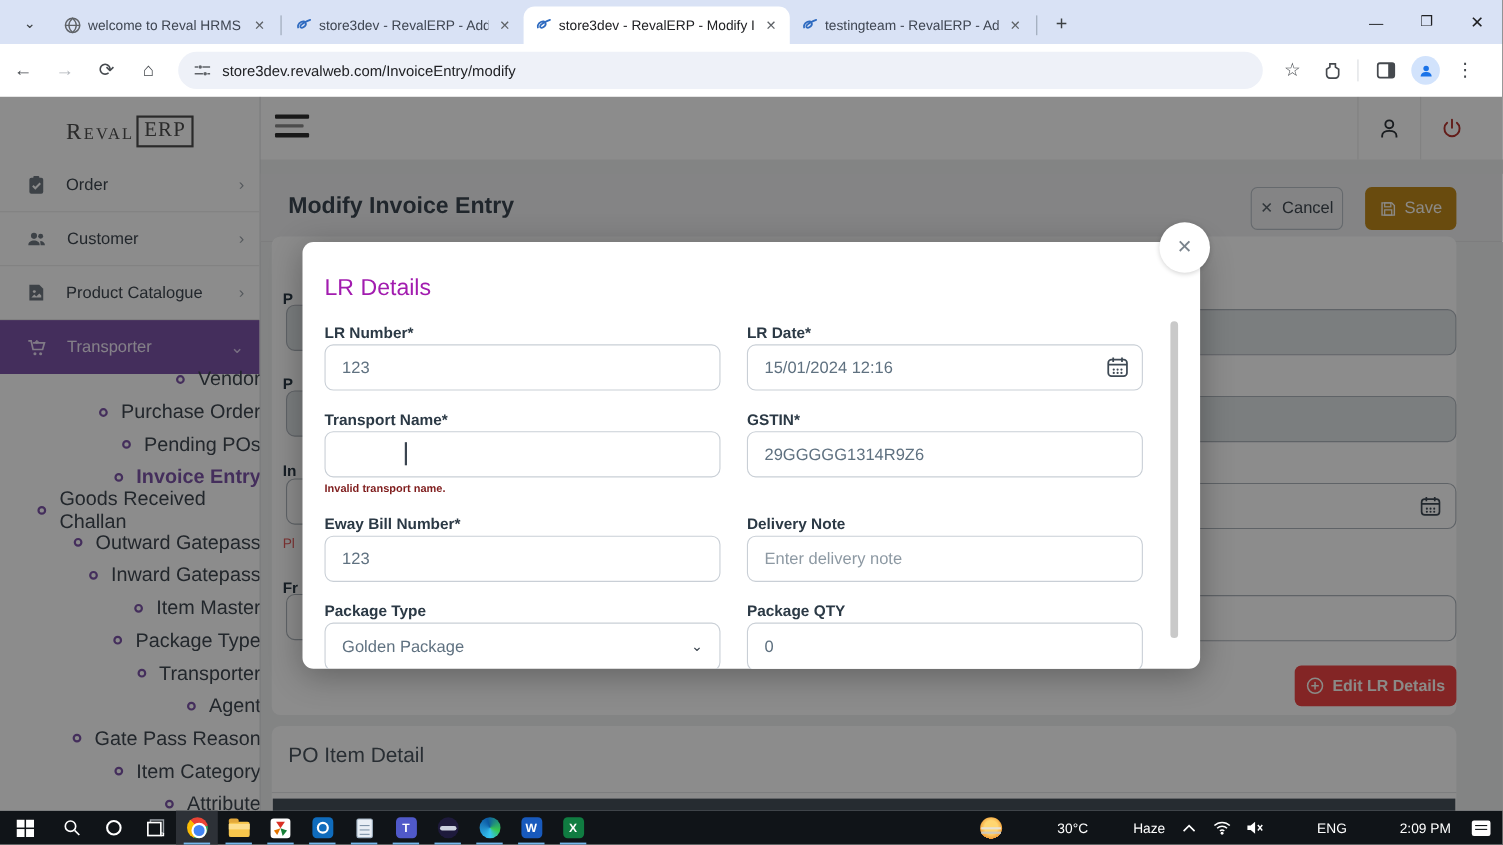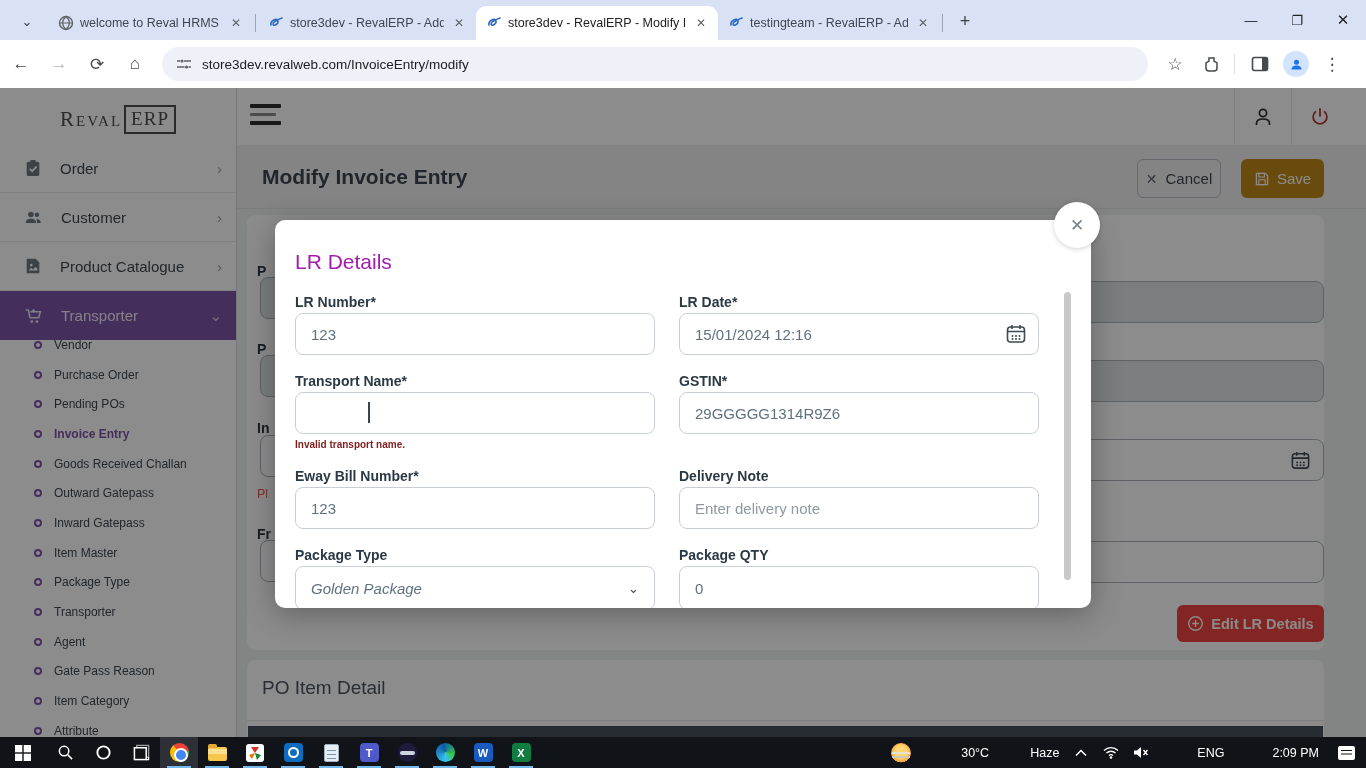--- a/index.html
+++ b/index.html
@@ -35,33 +35,33 @@
   .sidebar { position:absolute; top:0; left:0; width:237px; height:649px; background:#fff; border-right:1px solid #d8dadd; overflow:hidden; }
   .logo-wrap { height:50px; display:flex; align-items:center; justify-content:center; font-family:"Liberation Serif","DejaVu Serif",serif; color:#4d4d4d; margin-top:6px; }
   .logo-p1 { font-size:21px; letter-spacing:2px; font-variant:small-caps; }
   .logo-p2 { font-size:19px; letter-spacing:1px; border:2px solid #4d4d4d; padding:1px 5px 2px 5px; margin-left:2px; }
   .menu-item { height:49px; display:flex; align-items:center; padding:0 14px 0 24px; border-bottom:1px solid #ececec; color:#3f4750; font-size:15px; }
   .menu-item .mlabel { margin-left:18px; flex:1; }
   .menu-item .chev { color:#9aa1a8; font-size:15px; }
   .menu-item.active { background:#7d55a8; color:#f1eaf8; border-bottom:none; }
   .menu-item.active .chev { color:#d9c9ec; }
   .submenu { position:absolute; top:242px; left:0; width:237px; }
-  .sub-item { height:29.7px; display:flex; align-items:center; padding-left:34px; font-size:12px; color:#3f4750; }
+  .sub-item { height:29.7px; display:flex; align-items:center; padding-left:34px; font-size:18px; color:#3f4750;justify-content:flex-end; }
   .sub-item .bullet { width:8px; height:8px; border:2px solid #7d55a8; border-radius:50%; margin-right:12px; flex:none; }
   .sub-item.active { color:#7d55a8; font-weight:bold; }
 
   .main { position:absolute; top:0; left:237px; width:1129px; height:649px; }
   .topbar { position:absolute; top:0; left:0; width:1129px; height:57px; background:#fff; }
   .hamburger { position:absolute; left:13px; top:16px; width:31px; height:24px; }
   .hamburger i { display:block; height:3.5px; background:#2e2e2e; border-radius:1px; margin-bottom:5px; }
   .hamburger i:nth-child(2) { background:#8a8a8a; width:26px; }
   .top-cell { position:absolute; top:0; height:57px; border-left:1px solid #ececec; display:flex; align-items:center; justify-content:center; }
   .cell-user { left:997px; width:57px; } .cell-power { left:1054px; width:57px; }
 
-  .page-head { position:absolute; top:59px; left:0; width:1129px; height:62px; background:#f0f1f2; border-bottom:1px solid #e3e4e6; }
+  .page-head { position:absolute; top:70px; left:0; width:1129px; height:62px; background:#f0f1f2; border-bottom:1px solid #e3e4e6; }
   .page-title { position:absolute; left:25px; top:18px; font-size:21px; font-weight:bold; color:#3b4550; }
   .btn { display:flex; align-items:center; justify-content:center; border-radius:6px; font-size:15px; cursor:default; }
   .btn-cancel { position:absolute; left:900px; top:12px; width:84px; height:39px; border:1px solid #b9bfc6; color:#3f4750; background:transparent; }
   .btn-cancel .bx { margin-right:8px; font-size:14px; color:#5a636c; }
   .btn-save { position:absolute; left:1004px; top:12px; width:83px; height:39px; background:#c0891b; color:#fdfbf6; }
   .btn-save svg { margin-right:7px; }
 
   .card { position:absolute; top:127px; left:10px; width:1077px; height:435px; background:#fff; border-radius:8px; }
   .bg-label { position:absolute; font-size:14px; font-weight:bold; color:#2b3945; white-space:nowrap; }
   .bg-input { position:absolute; height:42px; border:1px solid #aeb5bc; border-radius:8px; background:#fff; }
@@ -82,21 +82,21 @@
   .modal-title { position:absolute; left:20px; top:30px; font-size:21px; color:#a21caf; }
   .f-label { position:absolute; font-size:14px; font-weight:bold; color:#2b3945; }
   .f-input { position:absolute; width:360px; height:42px; border:1px solid #c9cfd6; border-radius:8px; background:#fff; font-size:15px; color:#5f7180; padding:0 44px 0 15px; font-family:inherit; outline:none; }
   .f-input::placeholder { color:#8d99a3; }
   .c1 { left:20px; } .c2 { left:404px; }
   .f-wrap { position:absolute; width:360px; height:42px; }
   .f-wrap .f-input { position:absolute; left:0; top:0; }
   .caret { position:absolute; left:73px; top:10px; width:1.5px; height:21px; background:#3a4450; }
   .cal-btn { position:absolute; right:12px; top:10px; }
   .f-error { position:absolute; font-size:10px; color:#7f1d1d;font-weight:bold; }
-  .f-select { position:absolute; width:360px; height:44px; border:1px solid #c9cfd6; border-radius:8px; display:flex; align-items:center; padding:0 15px; font-size:15px; color:#5f7180; justify-content:space-between;font-style:italic; }
+  .f-select { position:absolute; width:360px; height:44px; border:1px solid #c9cfd6; border-radius:8px; display:flex; align-items:center; padding:0 15px; font-size:15px; color:#5f7180; justify-content:space-between; }
   .f-select .sel-chev { color:#3c4650; font-size:13px; }
   .m-scroll { position:absolute; left:789px; top:72px; width:7px; height:288px; background:#c9c9c9; border-radius:4px; }
   .modal-close { position:absolute; top:202px; left:1054px; width:46px; height:46px; border-radius:50%; background:#fff; box-shadow:0 1px 5px rgba(0,0,0,.18); display:flex; align-items:center; justify-content:center; color:#7a838c; font-size:17px; }
 
   
   .taskbar { position:absolute; top:737px; left:0; width:1366px; height:31px; background:#101418; display:flex; align-items:center; color:#fff; }
   .tb-ico { width:38px; height:31px; display:flex; align-items:center; justify-content:center; position:relative; flex:none; }
   .tb-ico.open::after { content:""; position:absolute; bottom:0; left:7px; right:7px; height:2px; background:#76b9ed; }
   .tb-ico.activeapp { background:#2d3137; }
   .tb-ico16 { width:19px; height:19px; border-radius:4px; display:flex; align-items:center; justify-content:center; font-size:11px; font-weight:bold; color:#fff; }

